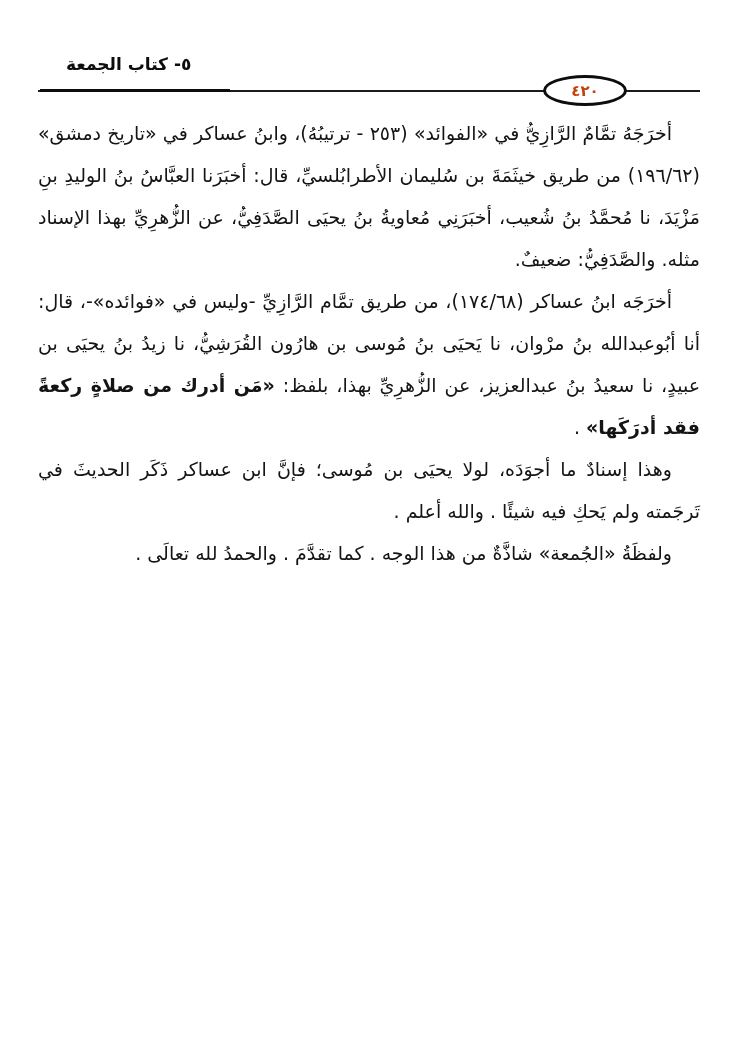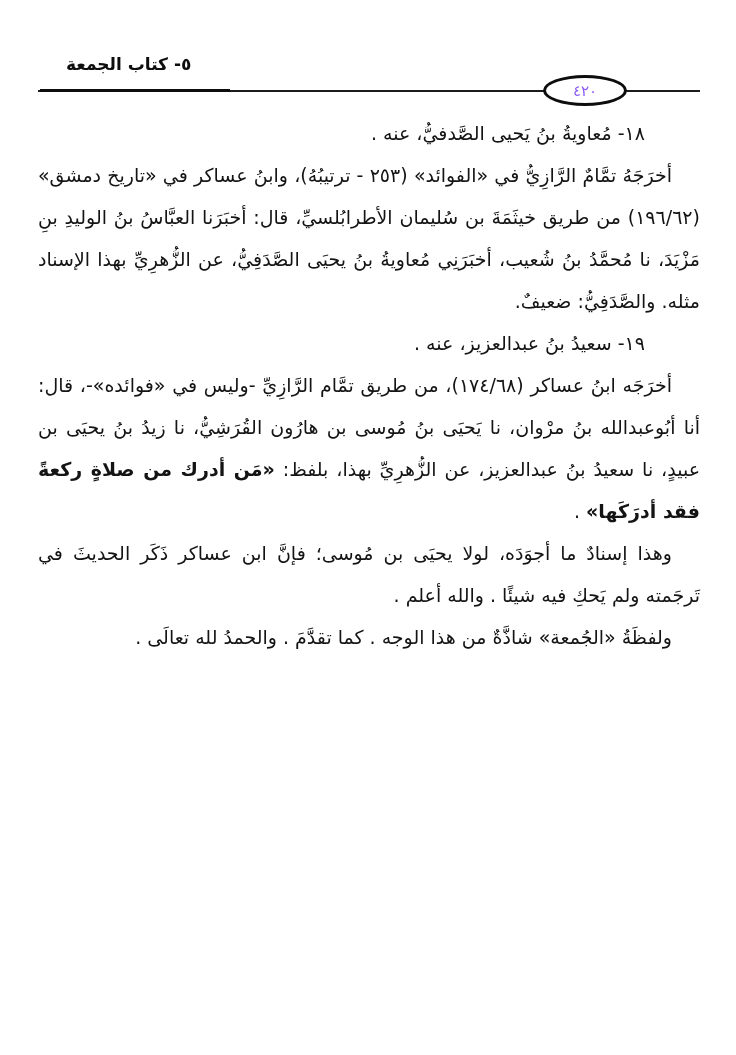--- a/index.html
+++ b/index.html
@@ -55,22 +55,22 @@
     background: #ffffff;
     border: 3px solid #0d0d0d;
     border-radius: 50%;
     display: flex;
     align-items: center;
     justify-content: center;
     box-sizing: border-box;
   }
   .page-badge span {
     font-size: 15px;
-    font-weight: normal;
-    color: #8b5cf6;
+    font-weight: bold;
+    color: #c2410c;
     line-height: 1;
     padding-top: 2px;
   }
   
   .page-body {
     position: absolute;
     top: 112px;
     right: 36px;
     width: 662px;
     direction: rtl;
@@ -95,21 +95,19 @@
   <div>
     <div class="header-title">٥- كتاب الجمعة</div>
     <div class="header-rule"></div>
     <div class="header-rule-thick"></div>
     <div class="page-badge">
       <span>٤٢٠</span>
     </div>
   </div>
 
   <div class="page-body">
-      <p class="entry"><span>١٨- مُعاويةُ بنُ يَحيى الصَّدفيُّ، عنه .</span></p>
       <p class="body"><span>أخرَجَهُ تمَّامٌ الرَّازِيُّ في «الفوائد» (٢٥٣ - ترتيبُهُ)، وابنُ عساكر في «تاريخ دمشق» (١٩٦/٦٢) من طريق خيثَمَةَ بن سُليمان الأطرابُلسيِّ، قال: أخبَرَنا العبَّاسُ بنُ الوليدِ بنِ مَزْيَدَ، نا مُحمَّدُ بنُ شُعيب، أخبَرَنِي مُعاويةُ بنُ يحيَى الصَّدَفِيُّ، عن الزُّهرِيِّ بهذا الإسناد مثله. والصَّدَفِيُّ: ضعيفٌ.</span></p>
-      <p class="entry"><span>١٩- سعيدُ بنُ عبدالعزيز، عنه .</span></p>
       <p class="body"><span>أخرَجَه ابنُ عساكر (١٧٤/٦٨)، من طريق تمَّام الرَّازِيِّ -وليس في «فوائده»-، قال: أنا أبُوعبدالله بنُ مرْوان، نا يَحيَى بنُ مُوسى بن هارُون القُرَشِيُّ، نا زيدُ بنُ يحيَى بن عبيدٍ، نا سعيدُ بنُ عبدالعزيز، عن الزُّهرِيِّ بهذا، بلفظ: </span><span class="bold">«مَن أدرك من صلاةٍ ركعةً فقد أدرَكَها»</span><span> .</span></p>
       <p class="body"><span>وهذا إسنادٌ ما أجوَدَه، لولا يحيَى بن مُوسى؛ فإنَّ ابن عساكر ذَكَر الحديثَ في تَرجَمته ولم يَحكِ فيه شيئًا . والله أعلم .</span></p>
       <p class="body"><span>ولفظَةُ «الجُمعة» شاذَّةٌ من هذا الوجه . كما تقدَّمَ . والحمدُ لله تعالَى .</span></p>
     </div>
 
 </div>
 
 </body></html>

